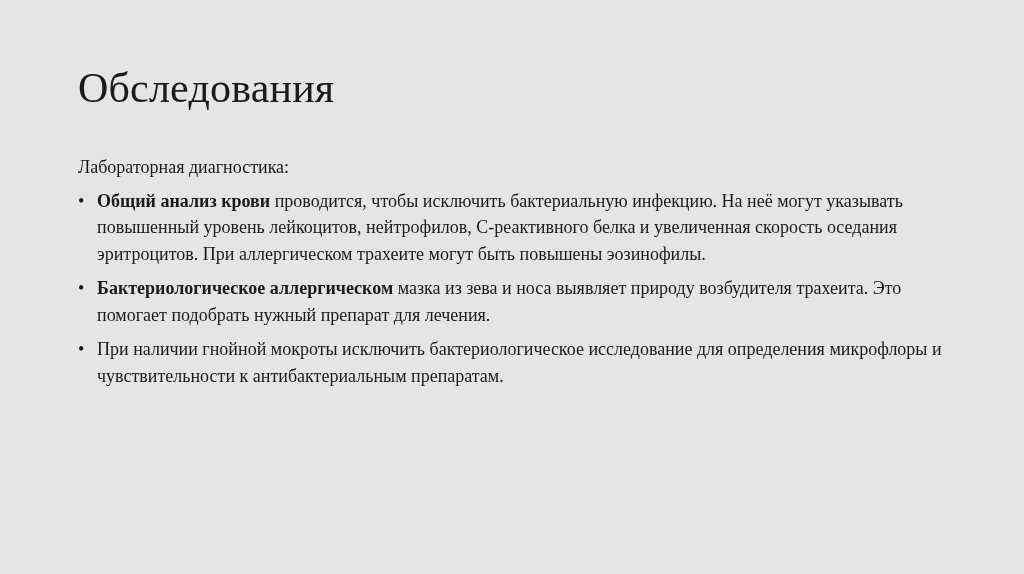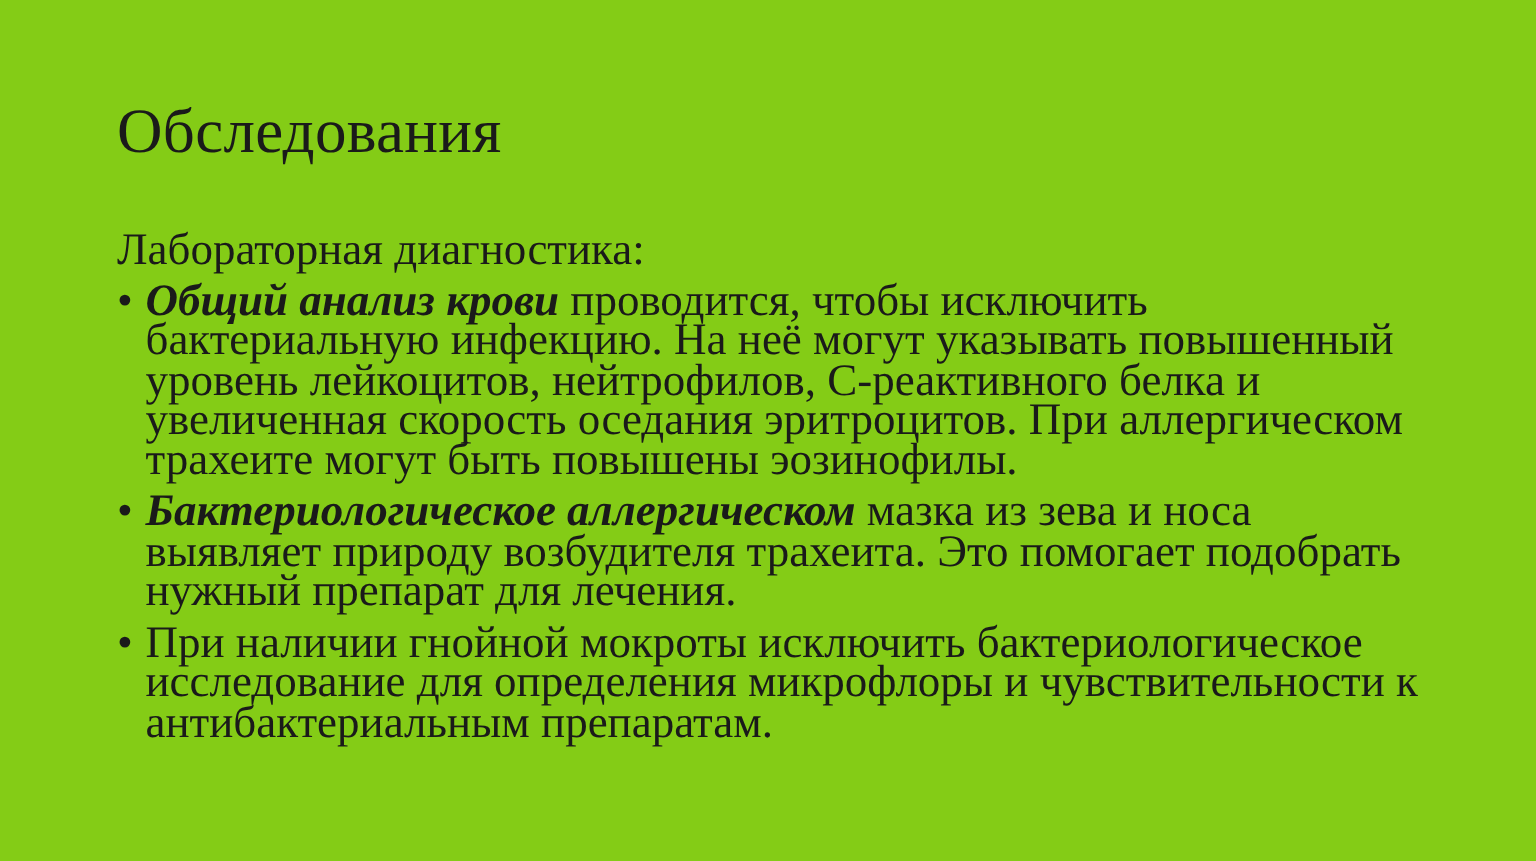--- a/index.html
+++ b/index.html
@@ -11,39 +11,39 @@
       width: 1024px;
       height: 574px;
       position: relative;
       overflow: hidden;
       font-family: "Liberation Serif", serif;
       color: #1a1a1a;
     }
     .slide {
       position: absolute;
       inset: 0;
-      background: #84cc16;
+      background: #e5e5e5;
     }
     .title {
       position: absolute;
       left: 78px;
       top: 62px;
       font-size: 42px;
       line-height: 52px;
       font-weight: normal;
       margin: 0;
       color: #1a1a1a;
       letter-spacing: 0.2px;
     }
     .content {
       position: absolute;
       left: 78px;
       top: 154px;
       width: 880px;
-      font-size: 30px;
+      font-size: 18px;
       line-height: 26.5px;
     }
     .intro {
       margin: 0 0 7px 0;
     }
     ul.bullets {
       list-style: none;
       margin: 0;
       padding: 0;
     }
@@ -52,21 +52,20 @@
       padding-left: 19px;
       margin-bottom: 8px;
     }
     ul.bullets li .bullet {
       position: absolute;
       left: 0;
       top: 0;
     }
     .bold {
       font-weight: bold;
-      font-style: italic;
     }
   </style>
 </head>
 <body>
 
 <div class="slide">
   <h1 class="title">Обследования</h1>
 
   <div class="content">
     <p class="intro">Лабораторная диагностика:</p>

